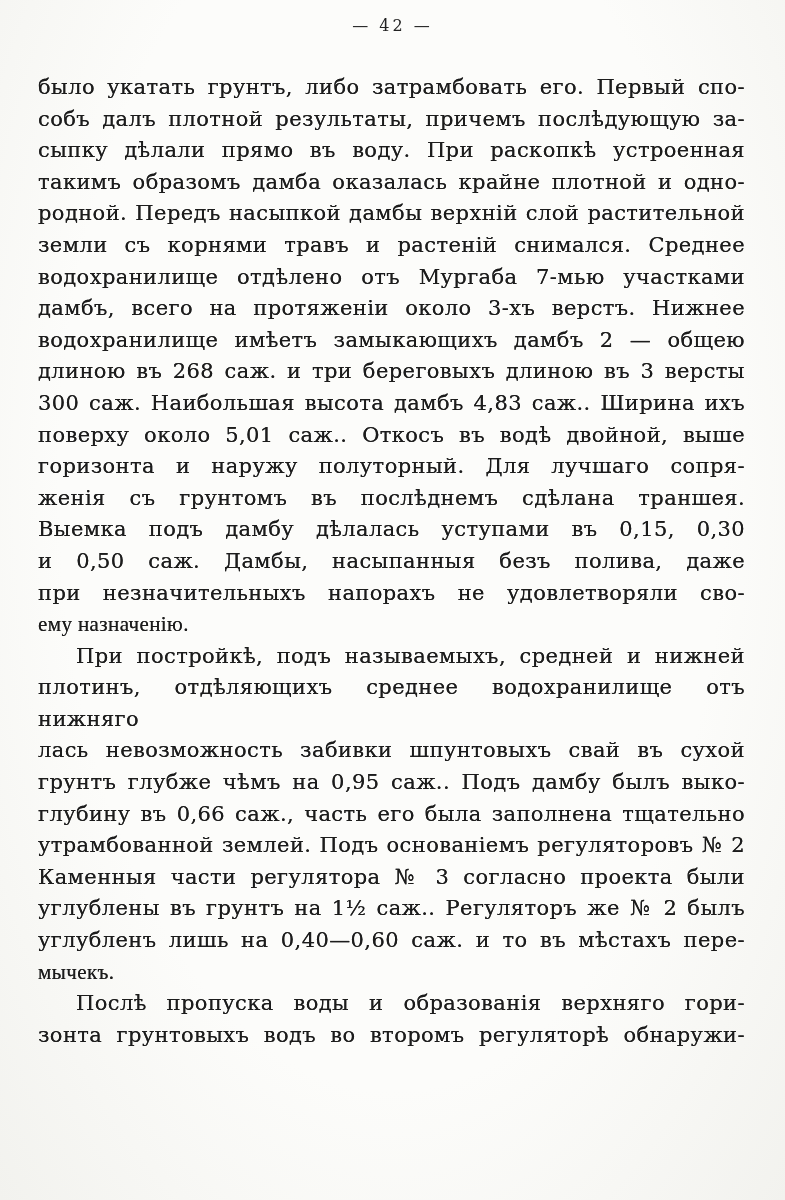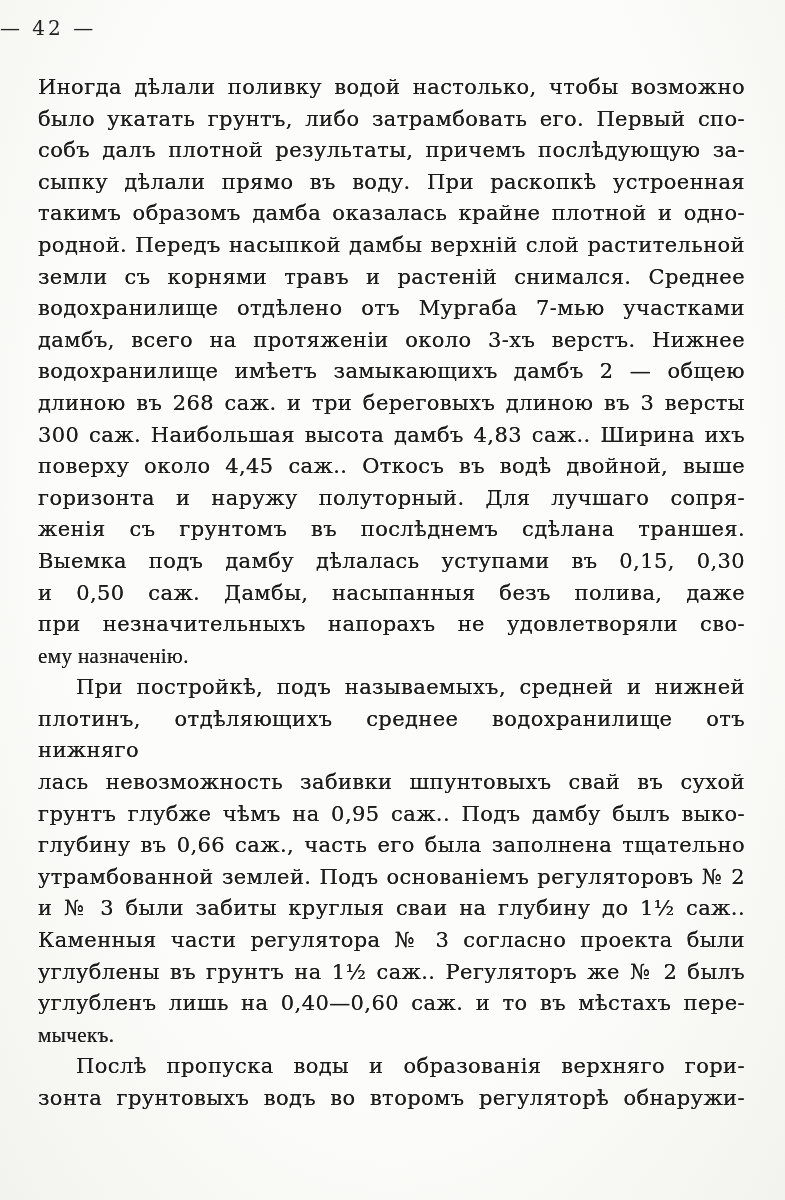--- a/index.html
+++ b/index.html
@@ -20,21 +20,22 @@
       radial-gradient(ellipse at 50% 40%, #fcfcfa 60%, #f2f2ee 100%);
     font-family: "DejaVu Serif", serif;
     color: #1c1c1c;
     box-sizing: border-box;
   }
   .page-number {
     position: absolute;
     top: 16px;
     left: 0;
     right: 0;
-    font-size: 20px;
+    text-align: center;
+    font-size: 16px;
     letter-spacing: 3px;
     color: #222;
   }
   .text-block {
     position: absolute;
     top: 72px;
     left: 38px;
     right: 40px;
   }
   .paragraph {
@@ -58,48 +59,46 @@
     padding-left: 38px;
   }
 </style>
 </head>
 <body>
 
 <div class="page">
   <div class="page-number">— 42 —</div>
   <div class="text-block" id="text-block">
       <div class="paragraph">
-        <div class="line">Иногда дѣлали поливку водой настолько, чтобы возможно</div>
         <div class="line">было укатать грунтъ, либо затрамбовать его. Первый спо-</div>
         <div class="line">собъ далъ плотной результаты, причемъ послѣдующую за-</div>
         <div class="line">сыпку дѣлали прямо въ воду. При раскопкѣ устроенная</div>
         <div class="line">такимъ образомъ дамба оказалась крайне плотной и одно-</div>
         <div class="line">родной. Передъ насыпкой дамбы верхній слой растительной</div>
         <div class="line">земли съ корнями травъ и растеній снимался. Среднее</div>
         <div class="line">водохранилище отдѣлено отъ Мургаба 7-мью участками</div>
         <div class="line">дамбъ, всего на протяженіи около 3-хъ верстъ. Нижнее</div>
         <div class="line">водохранилище имѣетъ замыкающихъ дамбъ 2 — общею</div>
         <div class="line">длиною въ 268 саж. и три береговыхъ длиною въ 3 версты</div>
         <div class="line">300 саж. Наибольшая высота дамбъ 4,83 саж.. Ширина ихъ</div>
-        <div class="line">поверху около 4,45 саж.. Откосъ въ водѣ двойной, выше</div>
+        <div class="line">поверху около 5,01 саж.. Откосъ въ водѣ двойной, выше</div>
         <div class="line">горизонта и наружу полуторный. Для лучшаго сопря-</div>
         <div class="line">женія съ грунтомъ въ послѣднемъ сдѣлана траншея.</div>
         <div class="line">Выемка подъ дамбу дѣлалась уступами въ 0,15, 0,30</div>
         <div class="line">и 0,50 саж. Дамбы, насыпанныя безъ полива, даже</div>
         <div class="line">при незначительныхъ напорахъ не удовлетворяли сво-</div>
         <div class="line last">ему назначенію.</div>
       </div>
       <div class="paragraph">
         <div class="line indent">При постройкѣ, подъ называемыхъ, средней и нижней</div>
         <div class="line">плотинъ, отдѣляющихъ среднее водохранилище отъ нижняго</div>
         <div class="line">лась невозможность забивки шпунтовыхъ свай въ сухой</div>
         <div class="line">грунтъ глубже чѣмъ на 0,95 саж.. Подъ дамбу былъ выко-</div>
         <div class="line">глубину въ 0,66 саж., часть его была заполнена тщательно</div>
         <div class="line">утрамбованной землей. Подъ основаніемъ регуляторовъ № 2</div>
-        <div class="line">и № 3 были забиты круглыя сваи на глубину до 1½ саж..</div>
         <div class="line">Каменныя части регулятора № 3 согласно проекта были</div>
         <div class="line">углублены въ грунтъ на 1½ саж.. Регуляторъ же № 2 былъ</div>
         <div class="line">углубленъ лишь на 0,40—0,60 саж. и то въ мѣстахъ пере-</div>
         <div class="line last">мычекъ.</div>
       </div>
       <div class="paragraph">
         <div class="line indent">Послѣ пропуска воды и образованія верхняго гори-</div>
         <div class="line">зонта грунтовыхъ водъ во второмъ регуляторѣ обнаружи-</div>
       </div>
     </div>

